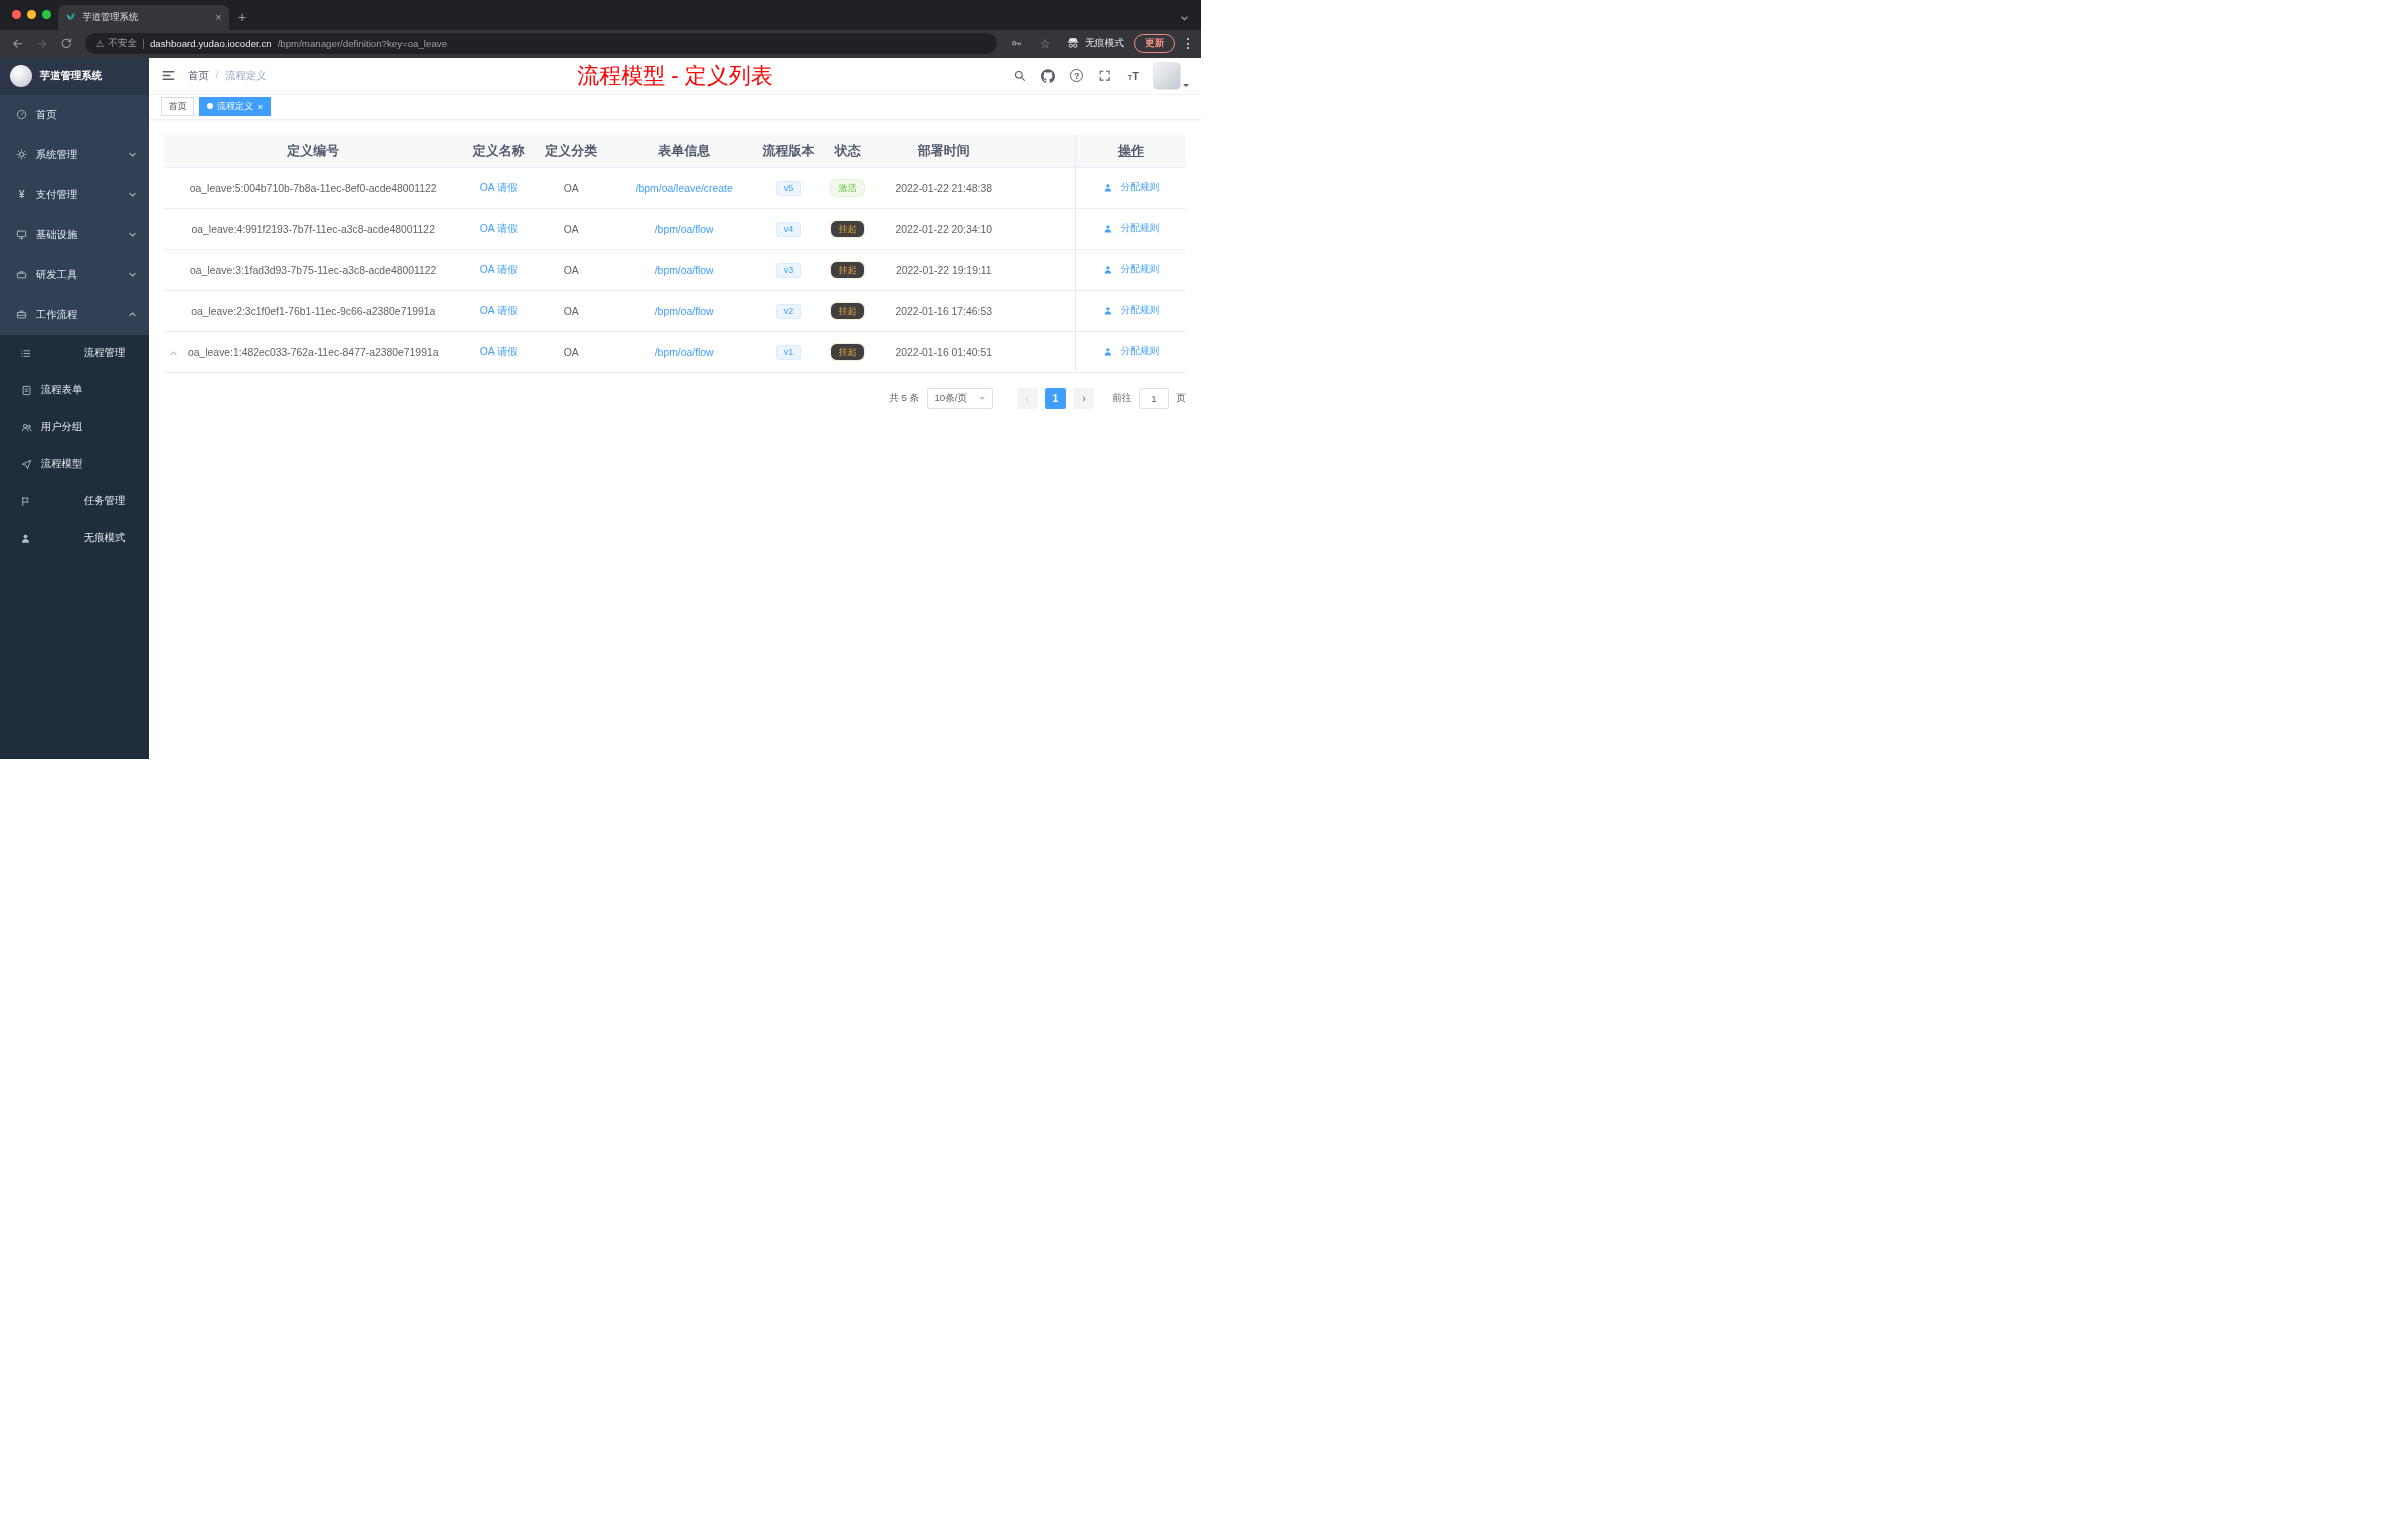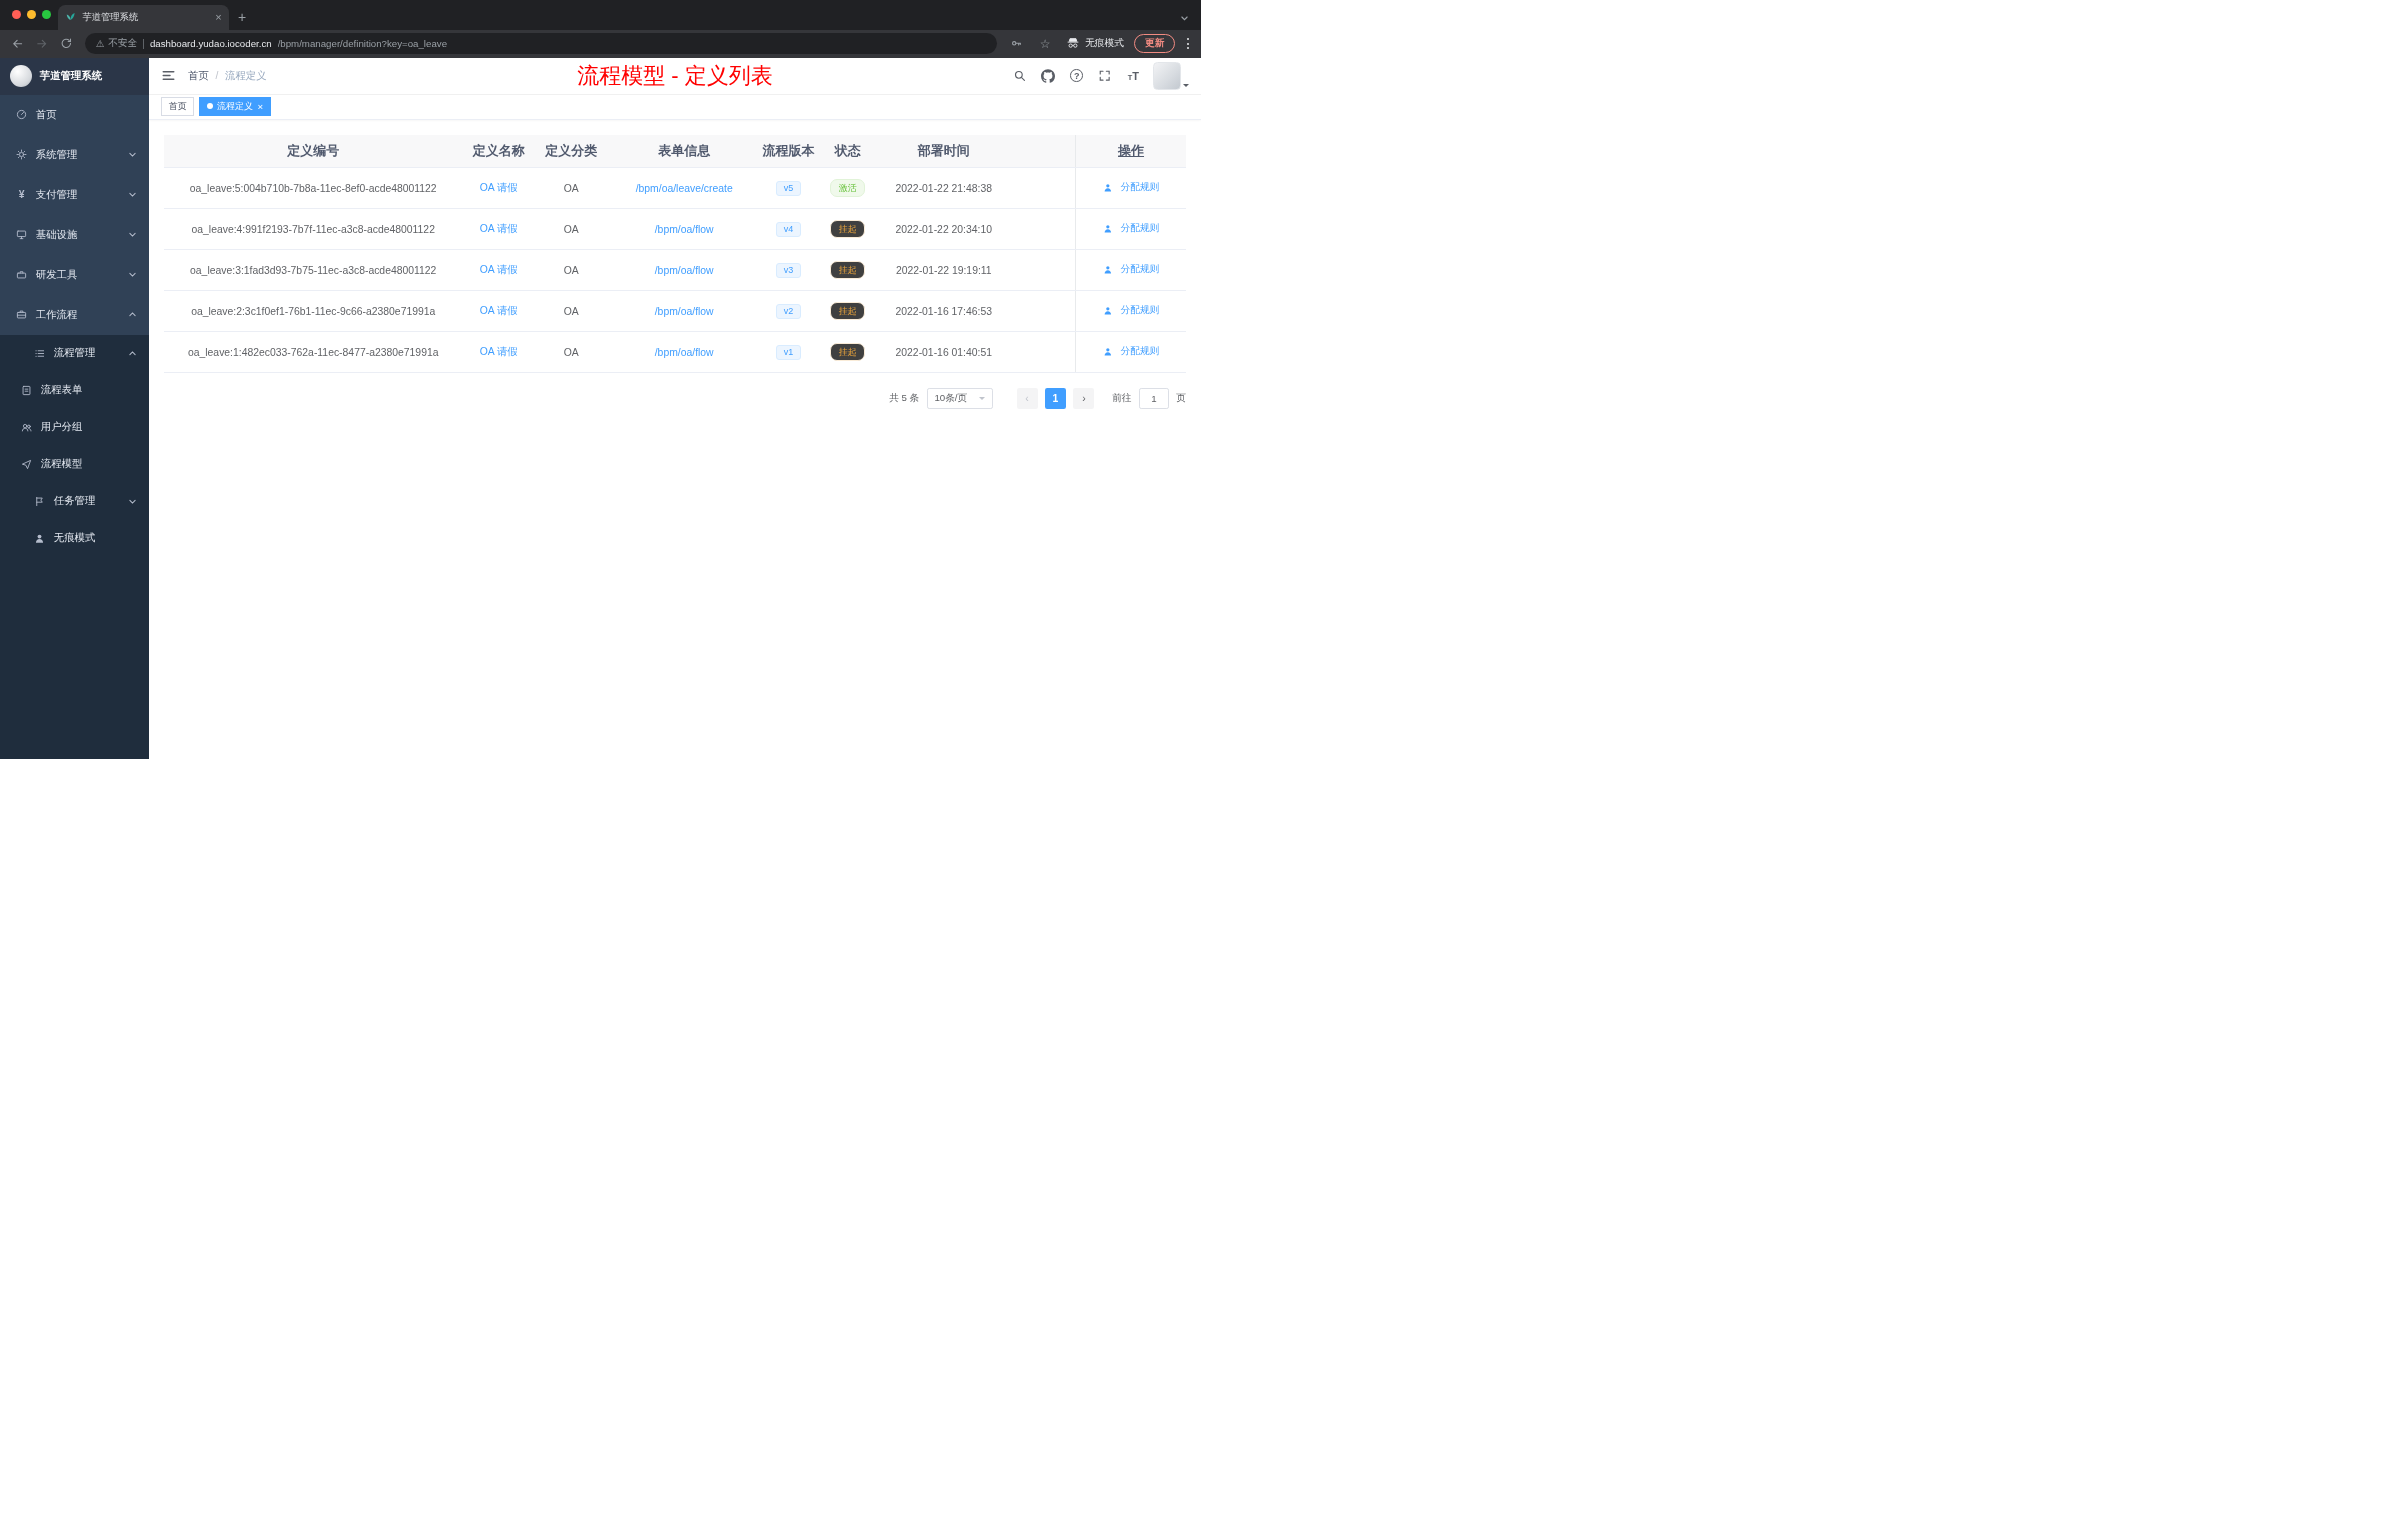--- a/index.html
+++ b/index.html
@@ -34,21 +34,21 @@
   
   .app { flex:1; display:flex; min-height:0; }
 
   
   .sidebar { width:149px; background:#304156; display:flex; flex-direction:column; flex:0 0 auto; }
   .logo { height:37px; background:#2b3648; display:flex; align-items:center; gap:7.4px; padding:0 10.4px; flex:0 0 auto; }
   .logo-avatar { width:22px; height:22px; border-radius:50%; background:radial-gradient(circle at 35% 30%, #ffffff, #d6d9dd 65%, #a9afb8); flex:0 0 auto; }
   .logo-title { color:#fff; font-size:10.4px; font-weight:700; white-space:nowrap; }
   .menu { flex:0 0 auto; }
   .menu-item { height:40px; display:flex; align-items:center; padding:0 12px 0 15px; font-size:10.4px; color:#e4e9f1; cursor:pointer; }
-  .menu-item.level2 { height:37px; padding-left:33px; }
+  .menu-item.level2 { height:37px; padding-left:19px;gap:44px; }
   .menu-item.level3 { height:37px; padding-left:20px; }
   .submenu-block { background:#1f2d3d; }
   .mi-icon { width:13.4px; margin-right:7.4px; display:flex; justify-content:center; align-items:center; color:#b4bccc; font-size:10.4px; flex:0 0 auto; }
   .mi-label { white-space:nowrap; }
   .chev { margin-left:auto; display:flex; }
   .chev-up svg { transform:rotate(180deg); }
   .sidebar-filler { flex:1; background:#1f2d3d; }
 
   
   .main { flex:1; display:flex; flex-direction:column; background:#fff; min-width:0; }

